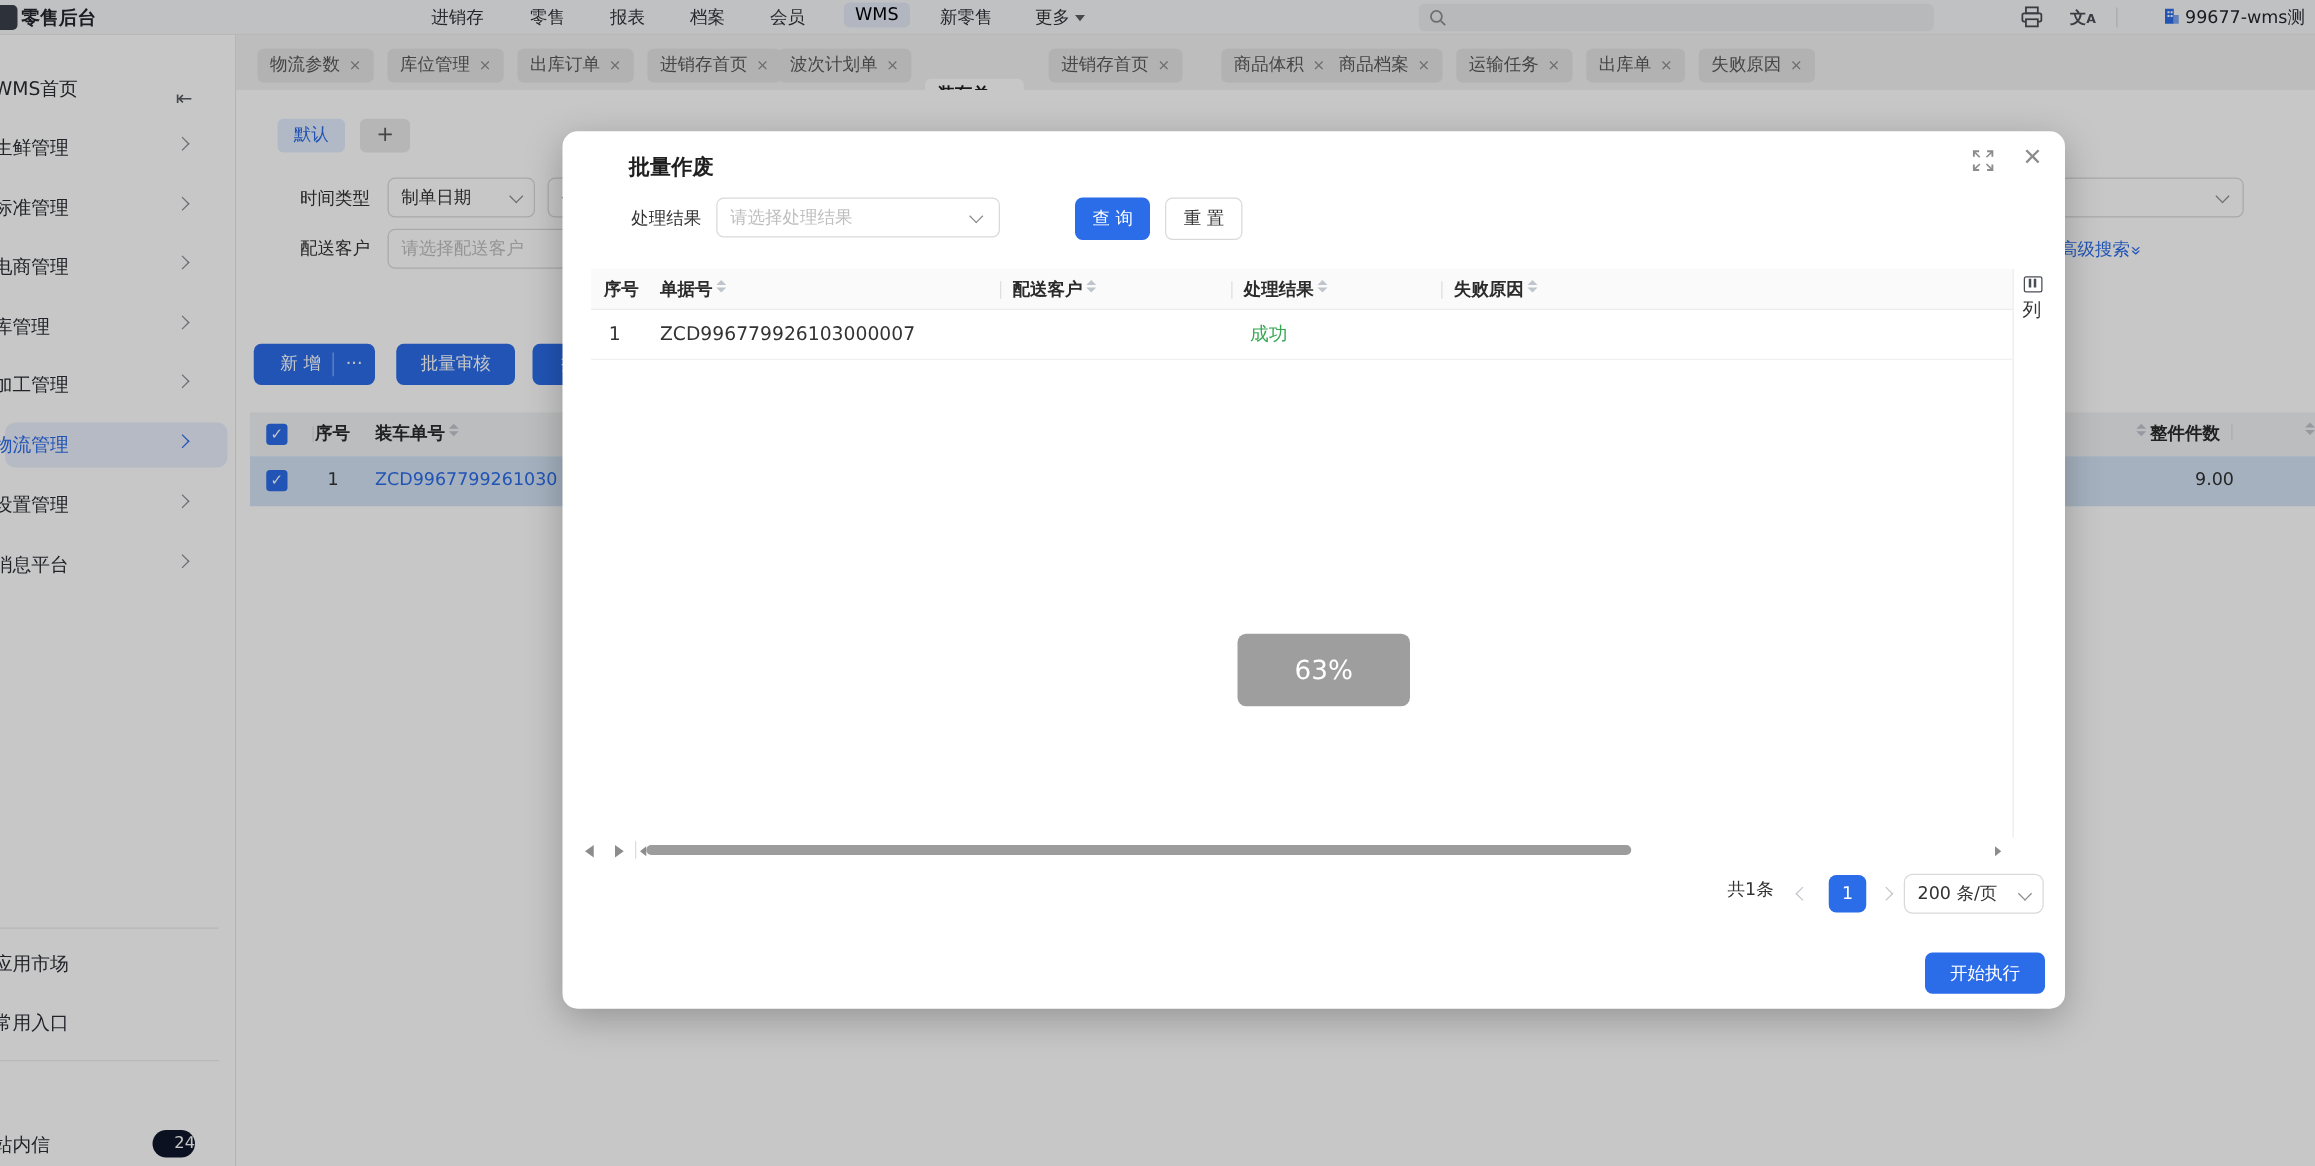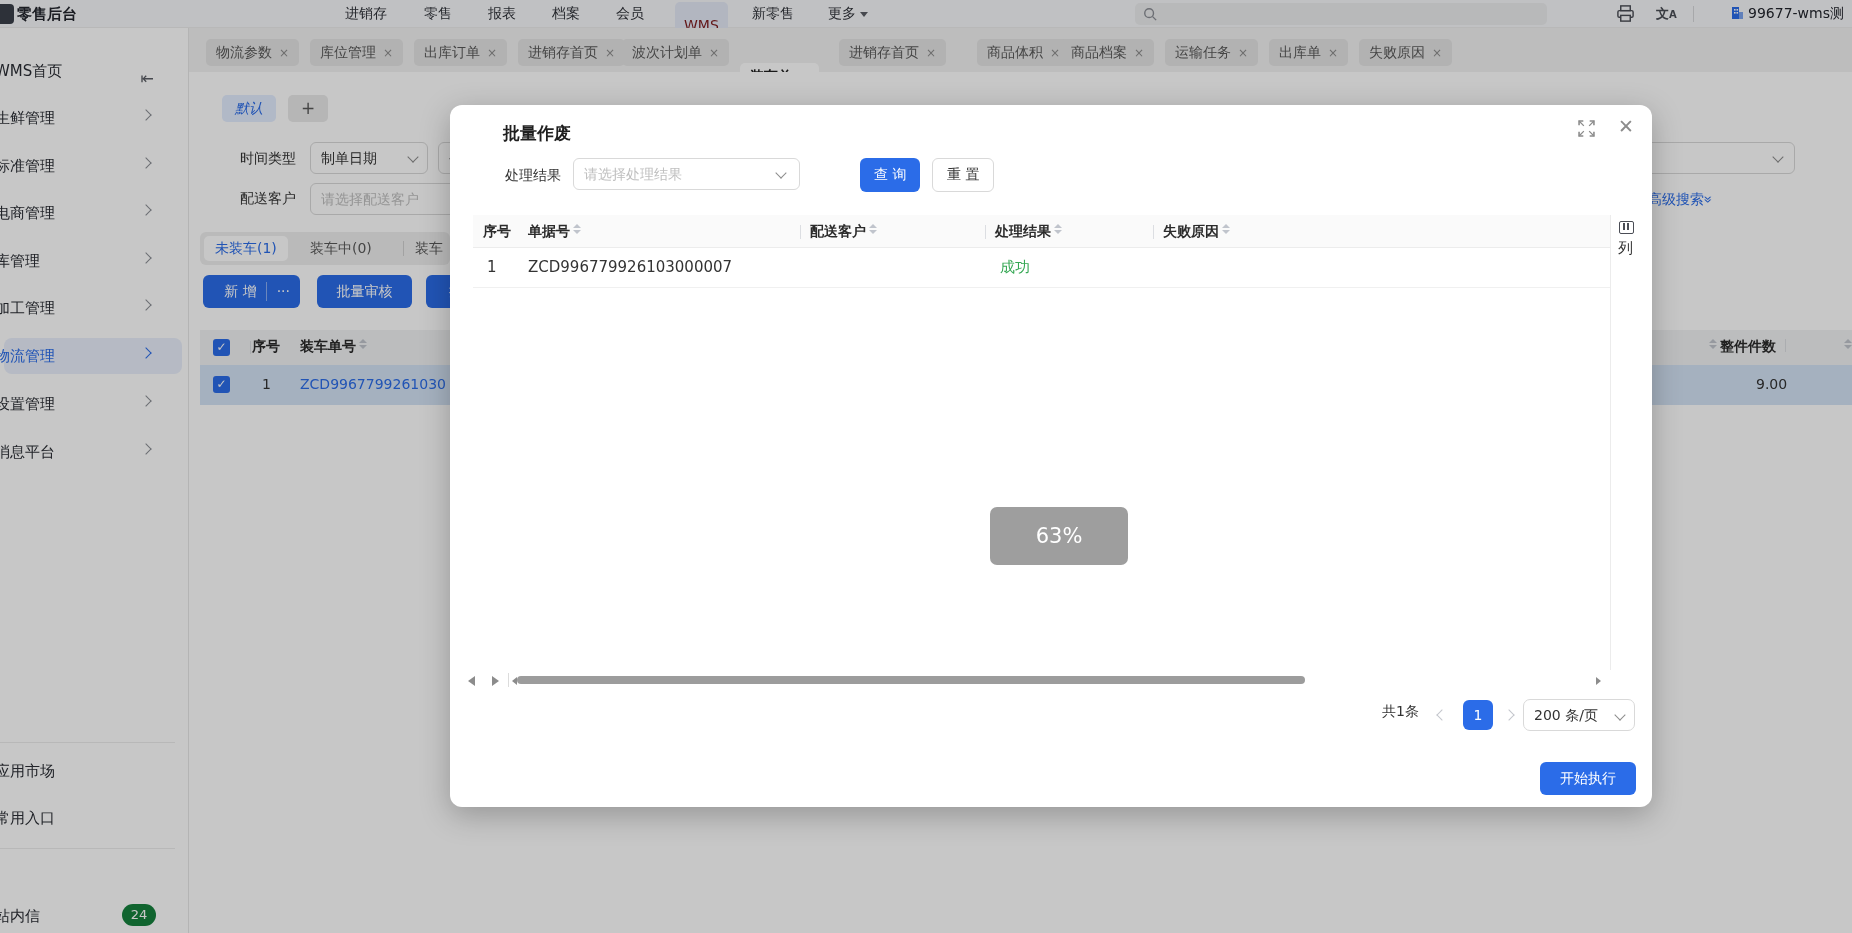--- a/index.html
+++ b/index.html
@@ -4,21 +4,21 @@
 <style>
   * { margin:0; padding:0; box-sizing:border-box; }
   html,body { width:1852px; height:933px; overflow:hidden; background:#fff;
     font-family:"DejaVu Sans","Liberation Sans",sans-serif; }
   
   .topbar { position:absolute; left:0; top:0; width:1852px; height:28px; background:#f7f8fa;
     border-bottom:1px solid #ececec; z-index:1; }
   .logo-ico { position:absolute; left:-8px; top:4px; width:22px; height:20px; background:#3a3f4a; border-radius:4px; }
   .logo-txt { position:absolute; left:17px; top:5px; font-size:15px; font-weight:bold; color:#23262e; }
   .topnav-item { position:absolute; top:5px; font-size:14px; color:#30333a; cursor:pointer; }
-  .topnav-item.active { background:#e4e9f7; color:#7f1d1d; border-radius:5px; padding:15px 9px; top:2px; }
+  .topnav-item.active { background:#e4e9f7; color:#000000; border-radius:5px; padding:2px 9px; top:2px; }
   .caret-down { display:inline-block; width:0; height:0; border-left:4px solid transparent;
     border-right:4px solid transparent; border-top:5px solid #5a5d64; margin-left:4px; vertical-align:middle; }
   .searchbox { position:absolute; left:1135px; top:3px; width:412px; height:22px; background:#ecedef;
     border-radius:5px; display:flex; align-items:center; padding:0 8px; }
   .searchbox input { border:none; outline:none; background:transparent; font-size:13px; color:#333; width:100%;
     font-family:inherit;margin-top:48px; }
   .searchbox input::placeholder { color:#a8abb2; }
   .tb-ico { position:absolute; top:4px; color:#4a4d55; }
   .tb-divider { position:absolute; left:1693px; top:6px; width:1px; height:16px; background:#d7d8da; }
   .tenant { position:absolute; left:1730px; top:5px; font-size:14px; color:#23262e; white-space:nowrap; }
@@ -27,33 +27,33 @@
   .sidebar { position:absolute; left:0; top:28px; width:189px; height:905px; background:#fff;
     border-right:1px solid #e7e7e7; z-index:1; overflow:hidden; }
   .side-row { position:absolute; left:4px; width:178px; height:36px; line-height:36px; font-size:15px; color:#2b2e35; }
   .side-label { margin-left:-9px; display:inline-block; }
   .side-chev { position:absolute; right:32px; top:11px; width:8px; height:8px; border-right:1.6px solid #8a8d94;
     border-bottom:1.6px solid #8a8d94; transform:rotate(-45deg); }
   .side-row.active { background:#e9effc; border-radius:8px; color:#2b6ce8; }
   .side-row.active .side-chev { border-color:#2b6ce8; }
   .collapse-ico { position:absolute; right:28px; top:8px; font-size:16px; color:#5a5d64; }
   .side-sep { position:absolute; left:0; width:175px; height:1px; background:#ececec; }
-  .badge { position:absolute; left:118px; top:6px; min-width:34px; height:22px; background:#15803d; color:#fff;
-    border-radius:11px; font-size:13px; text-align:center; line-height:22px; }
+  .badge { position:absolute; left:118px; top:6px; min-width:34px; height:22px; background:#0f172a; color:#fff;
+    border-radius:11px; font-size:13px; text-align:right; line-height:22px; }
   
   .tabstrip { position:absolute; left:189px; top:28px; width:1663px; height:44px; background:#f2f2f2; z-index:1; }
   .tab { position:absolute; top:11px; height:27px; line-height:27px; background:#e4e4e4; border-radius:5px;
     font-size:14px; color:#595959; padding:0 10px; white-space:nowrap; }
   .tab .x { margin-left:7px; color:#8c8c8c; font-size:12px; }
   .tab.active { background:#fff; color:#1f1f1f; font-weight:bold;margin-top:24px; }
   .tab.active .x { color:#1f1f1f; }
   
   .content { position:absolute; left:189px; top:72px; width:1663px; height:861px; background:#fff; z-index:1; }
   .chip { position:absolute; height:27px; line-height:27px; border-radius:5px; font-size:14px; padding:0 13px; }
-  .chip.preset { left:33px; top:23px; background:#e3edff; color:#2b6ce8;font-style:italic; }
+  .chip.preset { left:33px; top:23px; background:#e3edff; color:#2b6ce8; }
   .chip.add { left:99px; top:23px; background:#e9e9e9; color:#595959; font-size:17px; }
   .flabel { position:absolute; font-size:14px; color:#333; }
   .select-box { position:absolute; height:32px; background:#fff; border:1px solid #d9d9d9; border-radius:6px;
     font-size:14px; color:#333; line-height:30px; padding:0 10px; }
   .chev { position:absolute; width:8px; height:8px; border-right:1.5px solid #8c8c8c; border-bottom:1.5px solid #8c8c8c;
     transform:rotate(45deg); top:10px; }
   .input-box { position:absolute; height:32px; background:#fff; border:1px solid #d9d9d9; border-radius:6px;
     font-size:14px; color:#bfbfbf; line-height:30px; padding:0 10px; white-space:nowrap; overflow:hidden; }
   .adv-link { position:absolute; color:#2b6ce8; font-size:14px; white-space:nowrap; }
   .adv-link .dbl { display:inline-block; transform:rotate(90deg) scaleY(1.2); font-size:13px; }
@@ -227,26 +227,20 @@
   <div class="select-box" style="left:1451px;top:70px;width:155px">
     <span class="chev" style="right:12px"></span>
   </div>
 
   <div class="flabel" style="left:51px;top:118px">配送客户</div>
   <div class="input-box" style="left:121px;top:111px;width:150px">请选择配送客户</div>
   <div class="adv-link" style="left:1459px;top:119px">
     <span>高级搜索</span><span class="dbl">»</span>
   </div>
 
-  <div class="seg">
-    <div class="seg-pill">未装车(1)</div>
-    <div class="seg-item" style="left:110px">装车中(0)</div>
-    <div class="seg-sep"></div>
-    <div class="seg-item" style="left:215px">装车</div>
-  </div>
 
   <button class="btn-blue" style="left:14px;top:203px;width:97px">
     <span style="margin-right:22px">新 增</span>
     <span class="grp-sep"></span>
     <span style="position:absolute;right:10px;top:0">···</span>
   </button>
   <button class="btn-blue" style="left:128px;top:203px;width:95px">批量审核</button>
   <button class="btn-blue" style="left:237px;top:203px;width:60px">批</button>
 
   <div class="bg-thead">

